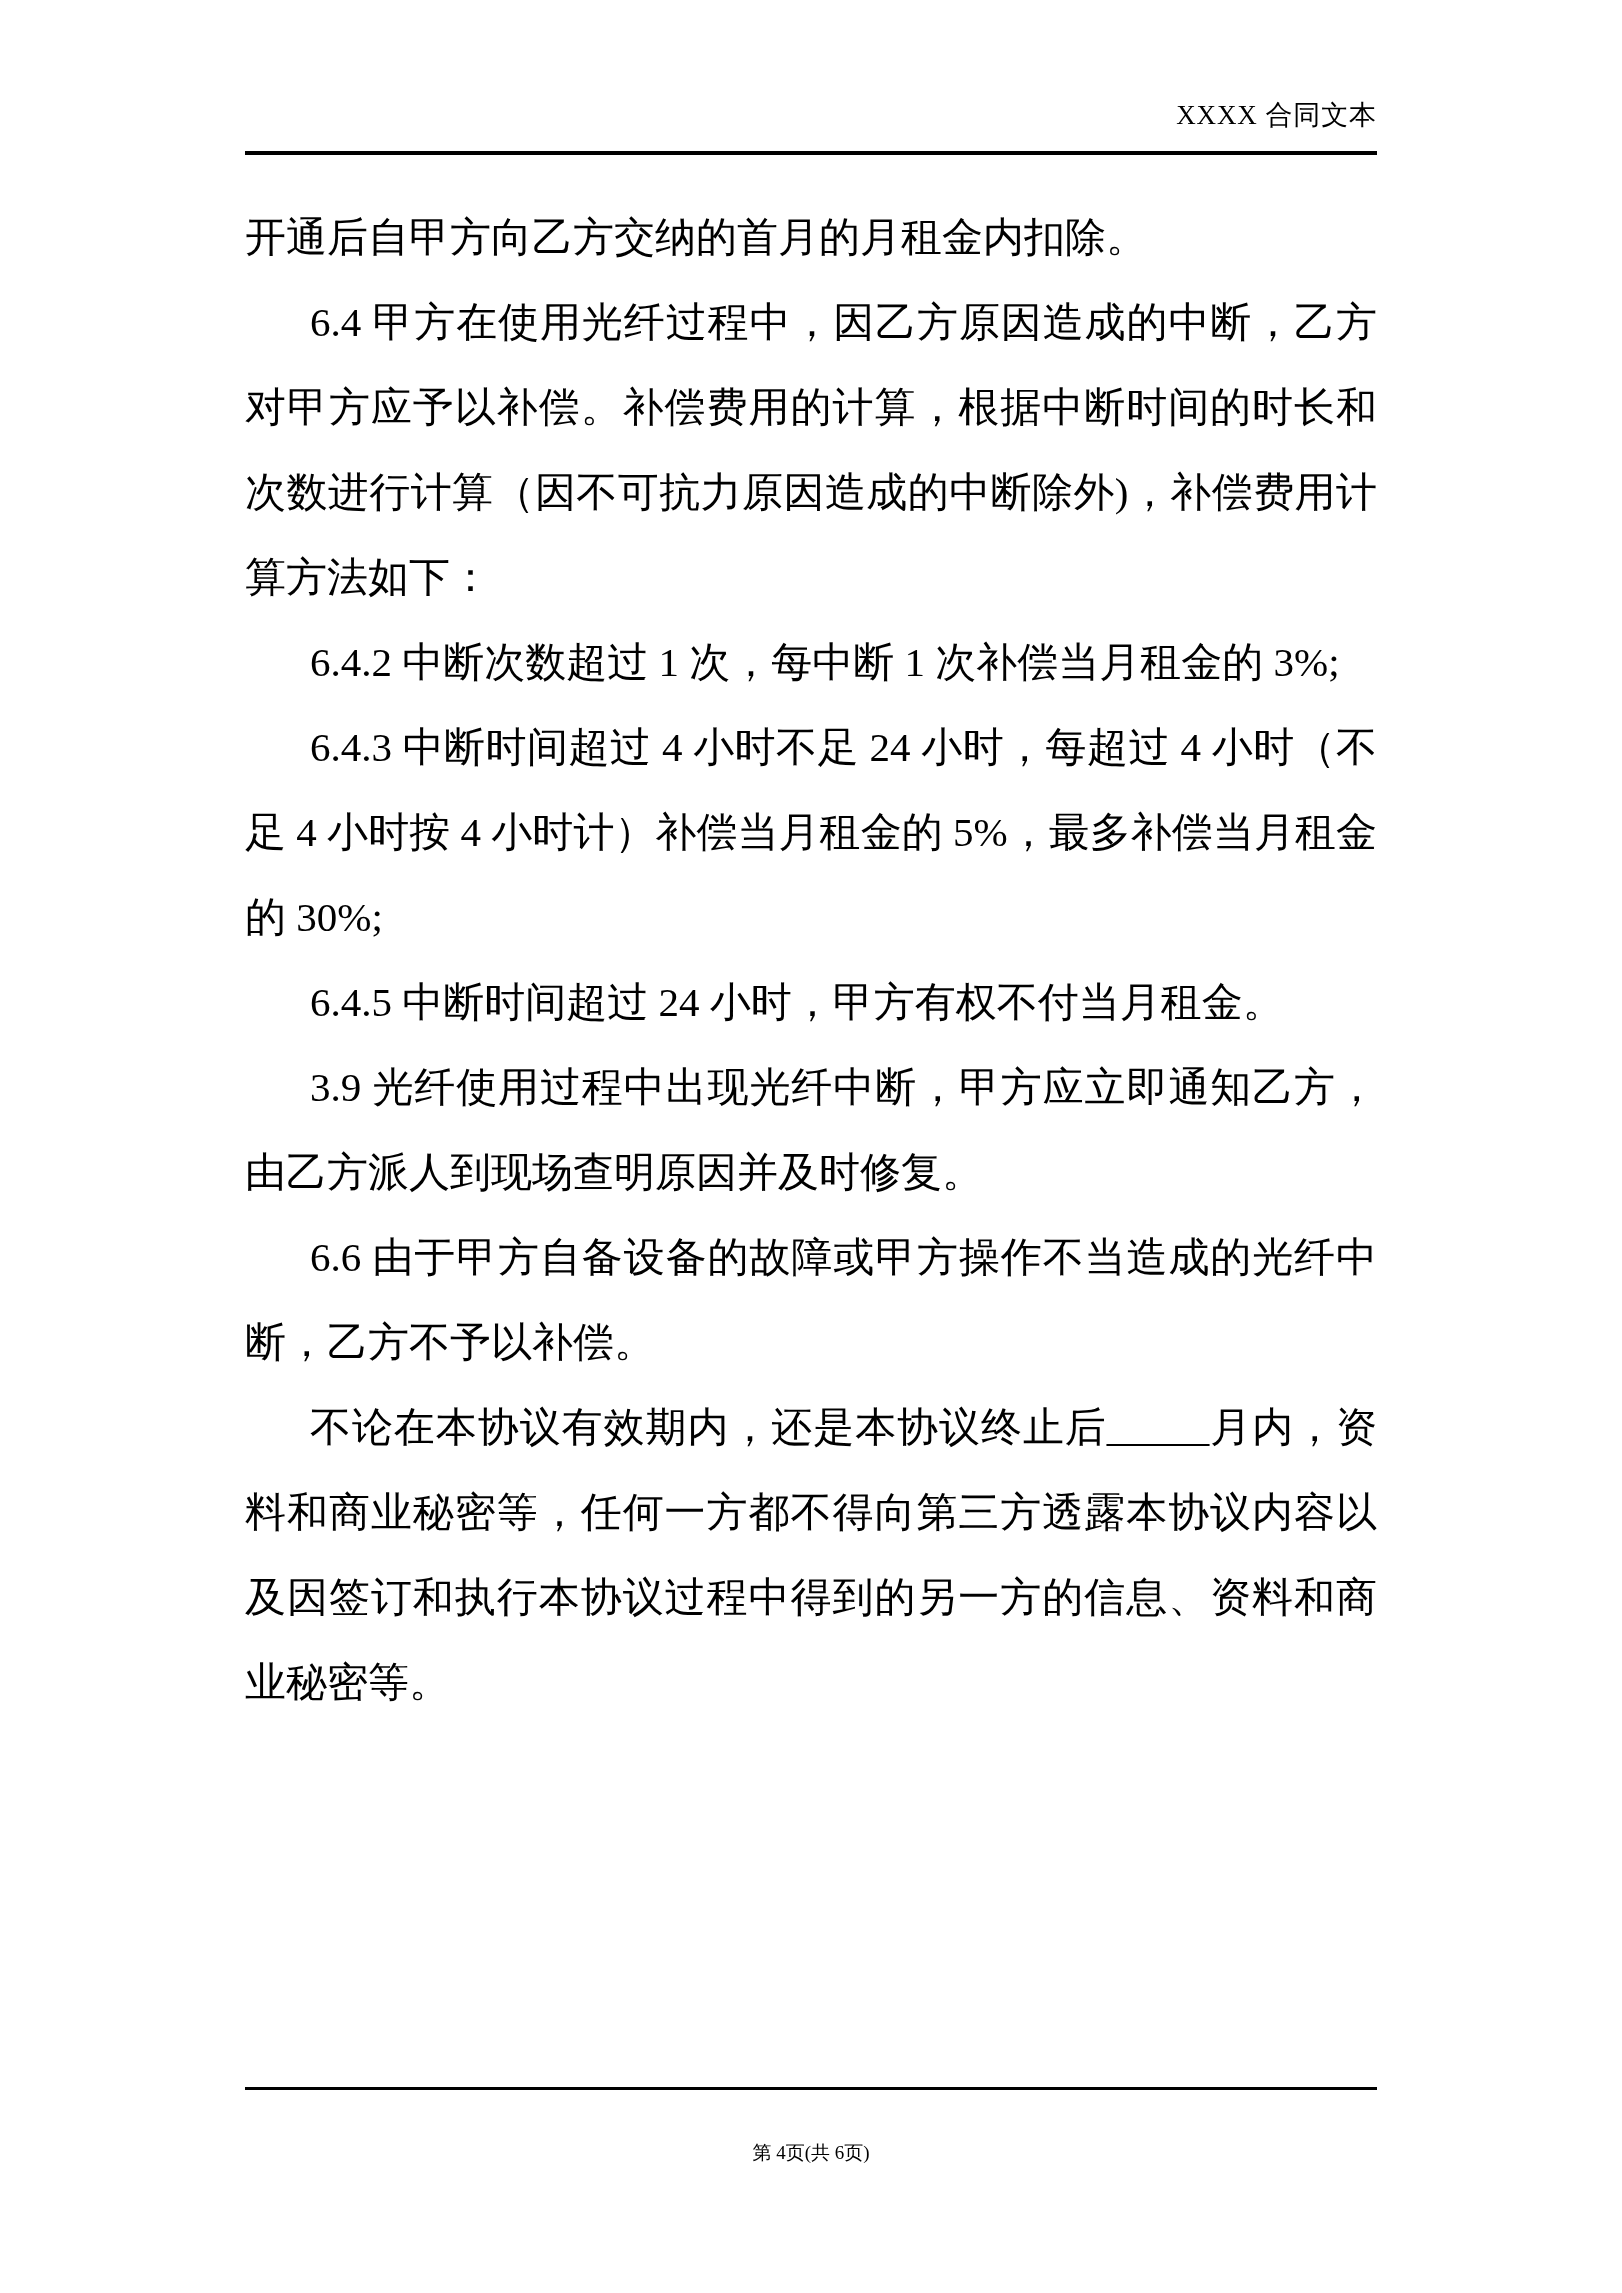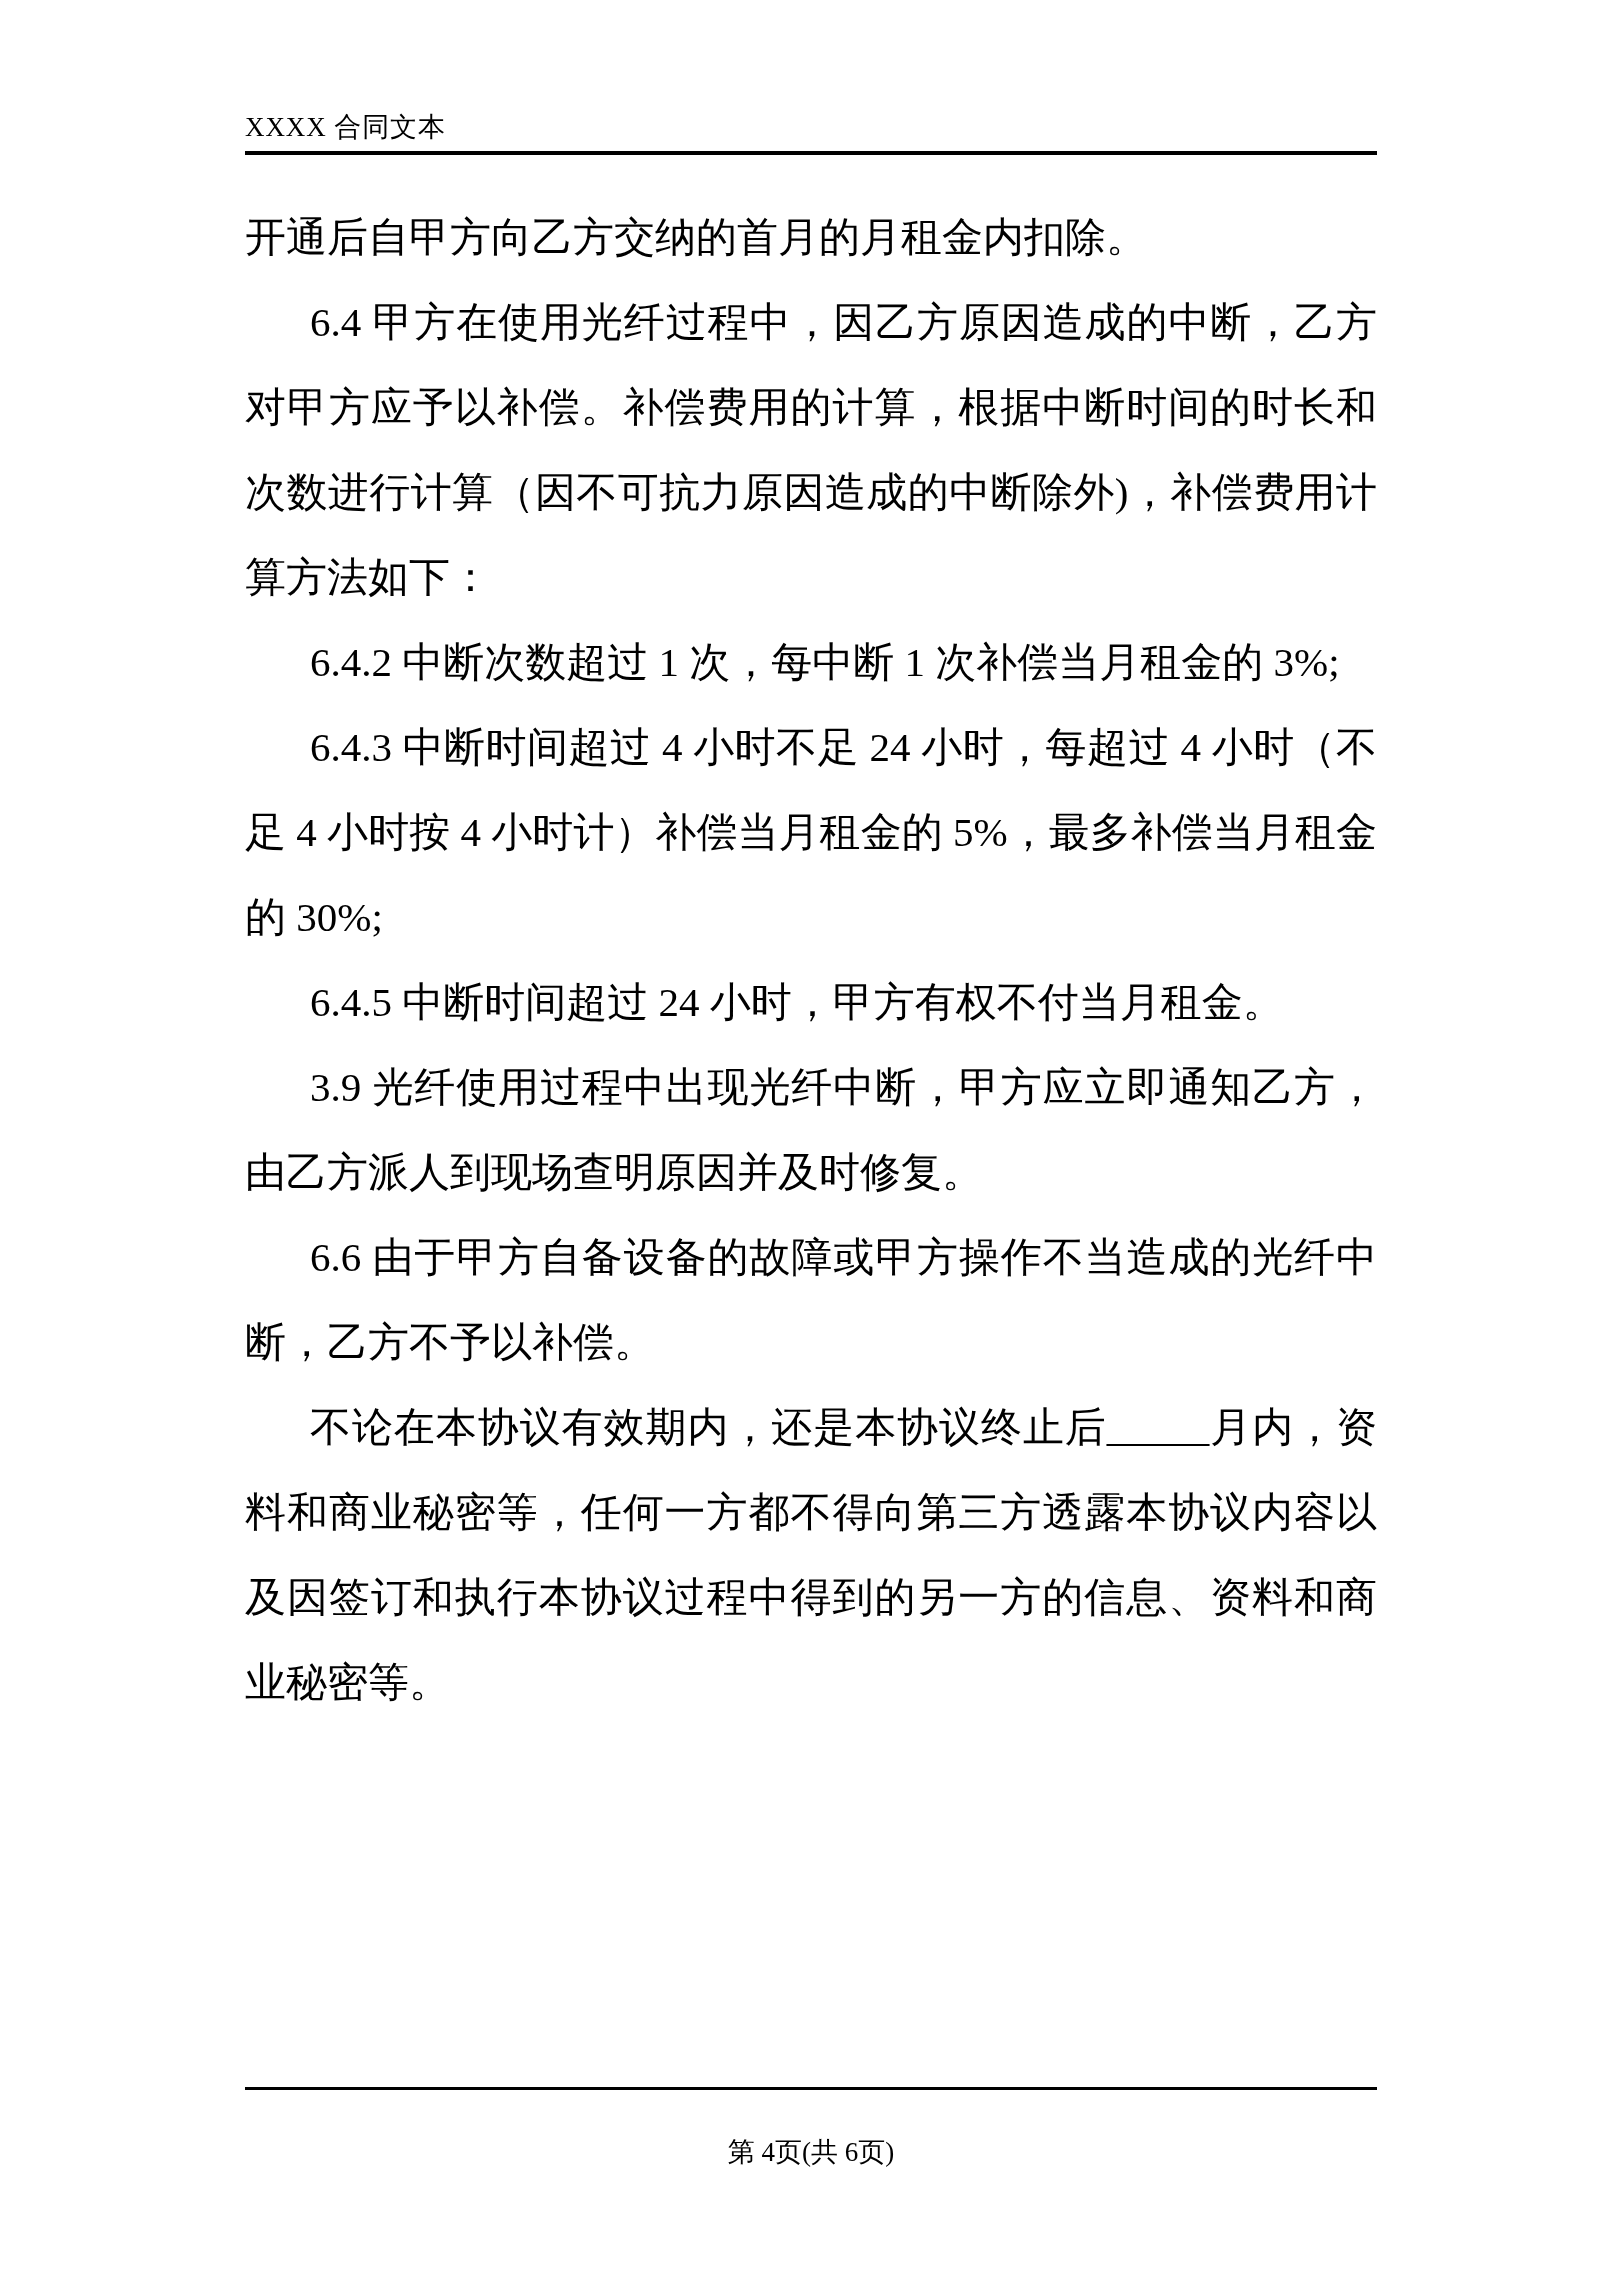--- a/index.html
+++ b/index.html
@@ -12,24 +12,24 @@
     width: 1623px;
     height: 2294px;
     background: #ffffff;
     color: #000000;
     font-family: "Liberation Serif", "DejaVu Serif", serif;
     overflow: hidden;
   }
   
   .header-title {
     position: absolute;
-    top: 109px;
+    top: 97px;
     left: 245px;
     width: 1132px;
-    text-align: left;
+    text-align: right;
     font-size: 27px;
     line-height: 36px;
     letter-spacing: 0.9px;
     white-space: nowrap;
   }
   .header-rule {
     position: absolute;
     top: 151px;
     left: 245px;
     width: 1132px;
@@ -69,21 +69,21 @@
     width: 1132px;
     height: 2.7px;
     background: #000000;
   }
   .footer-text {
     position: absolute;
     top: 2135px;
     left: 245px;
     width: 1132px;
     text-align: center;
-    font-size: 27px;
+    font-size: 19px;
     line-height: 35px;
     white-space: nowrap;
   }
 </style>
 </head>
 <body>
 
 <div class="page">
 
   <div class="header-title">XXXX 合同文本</div>

